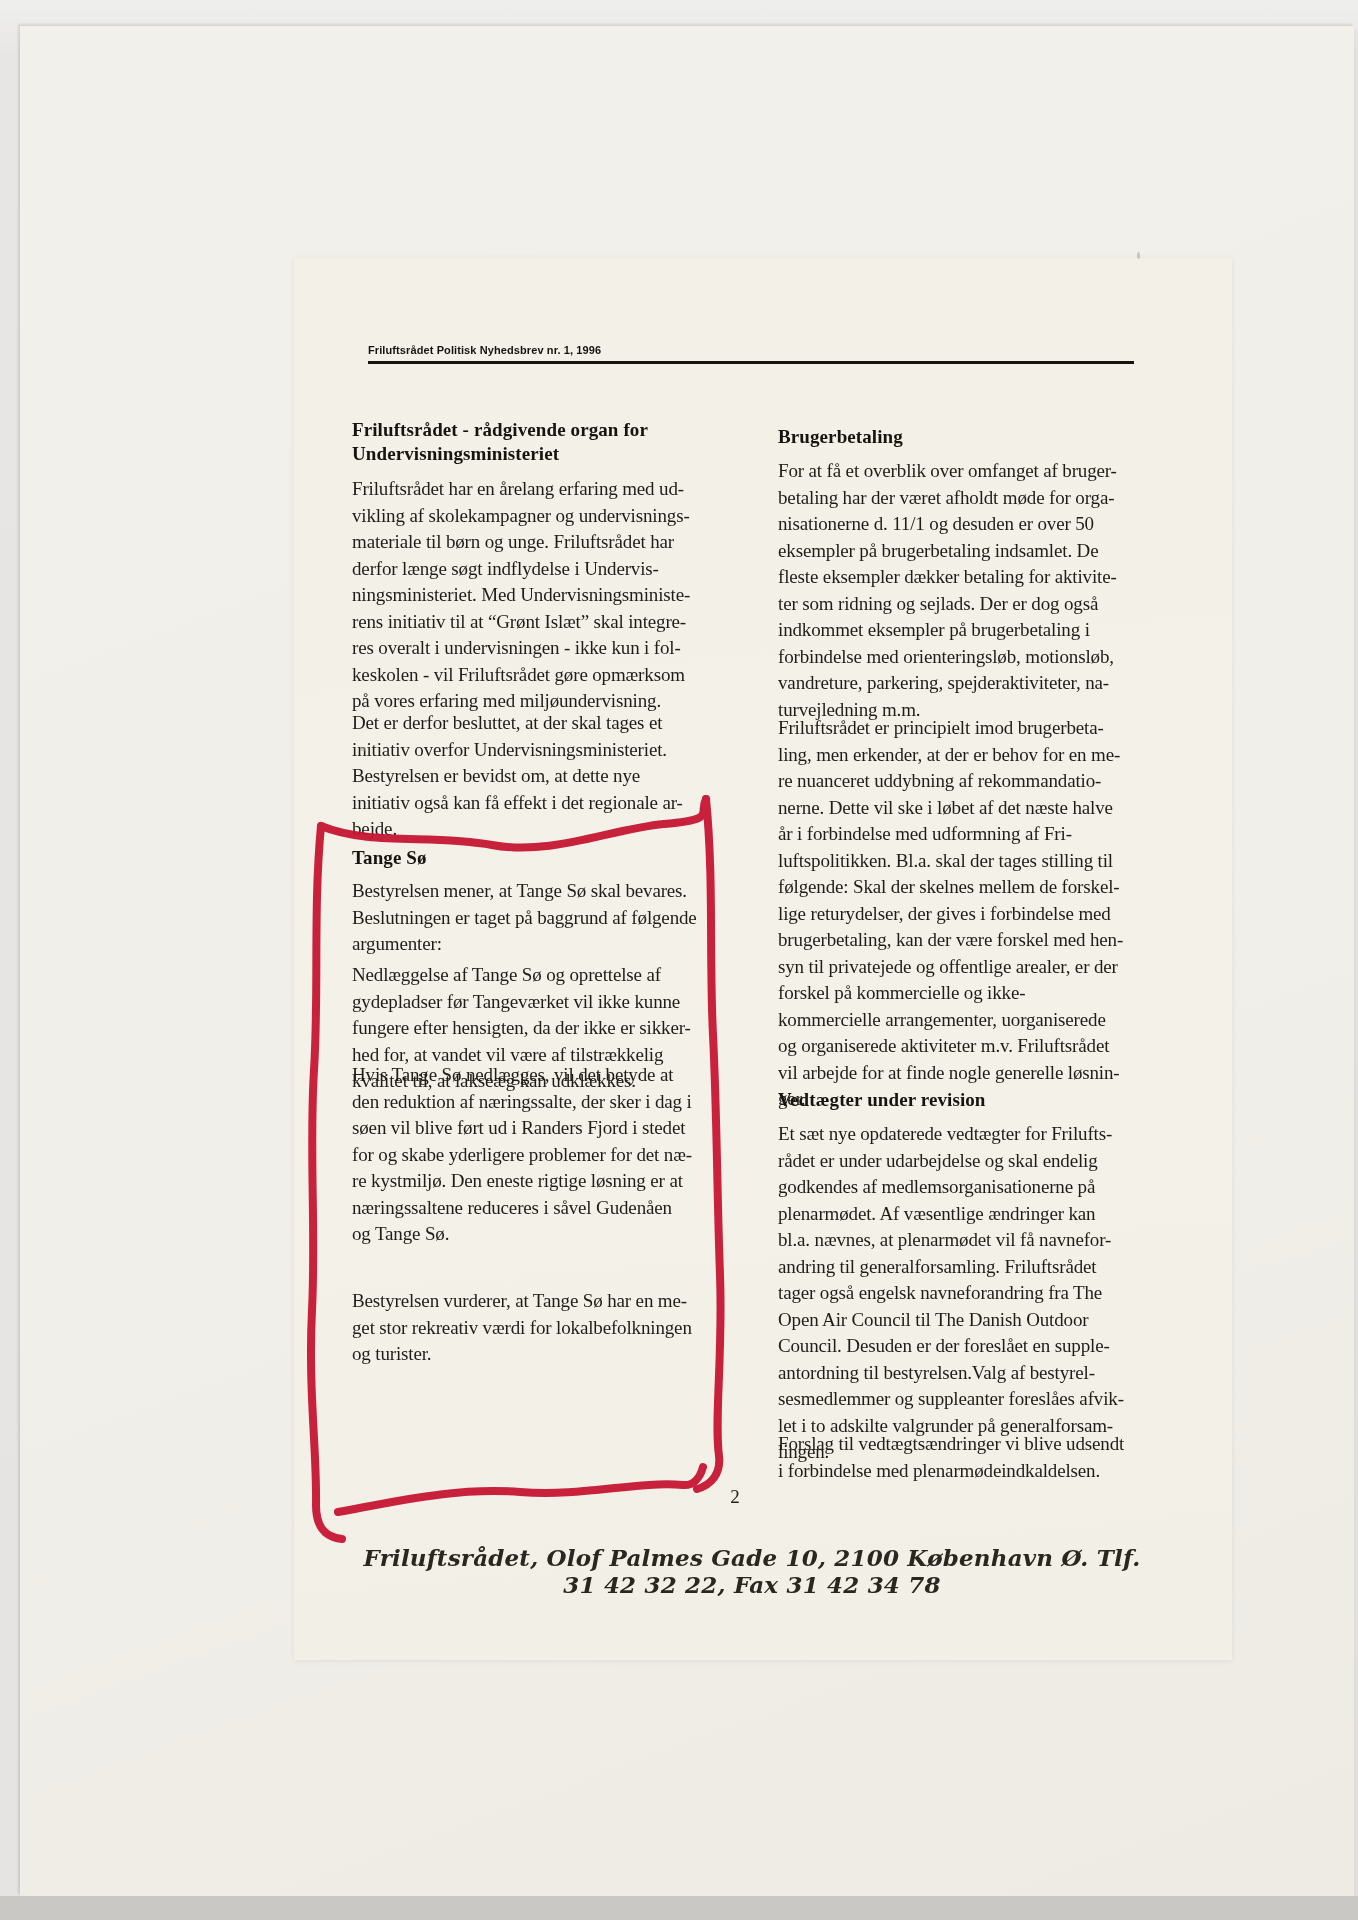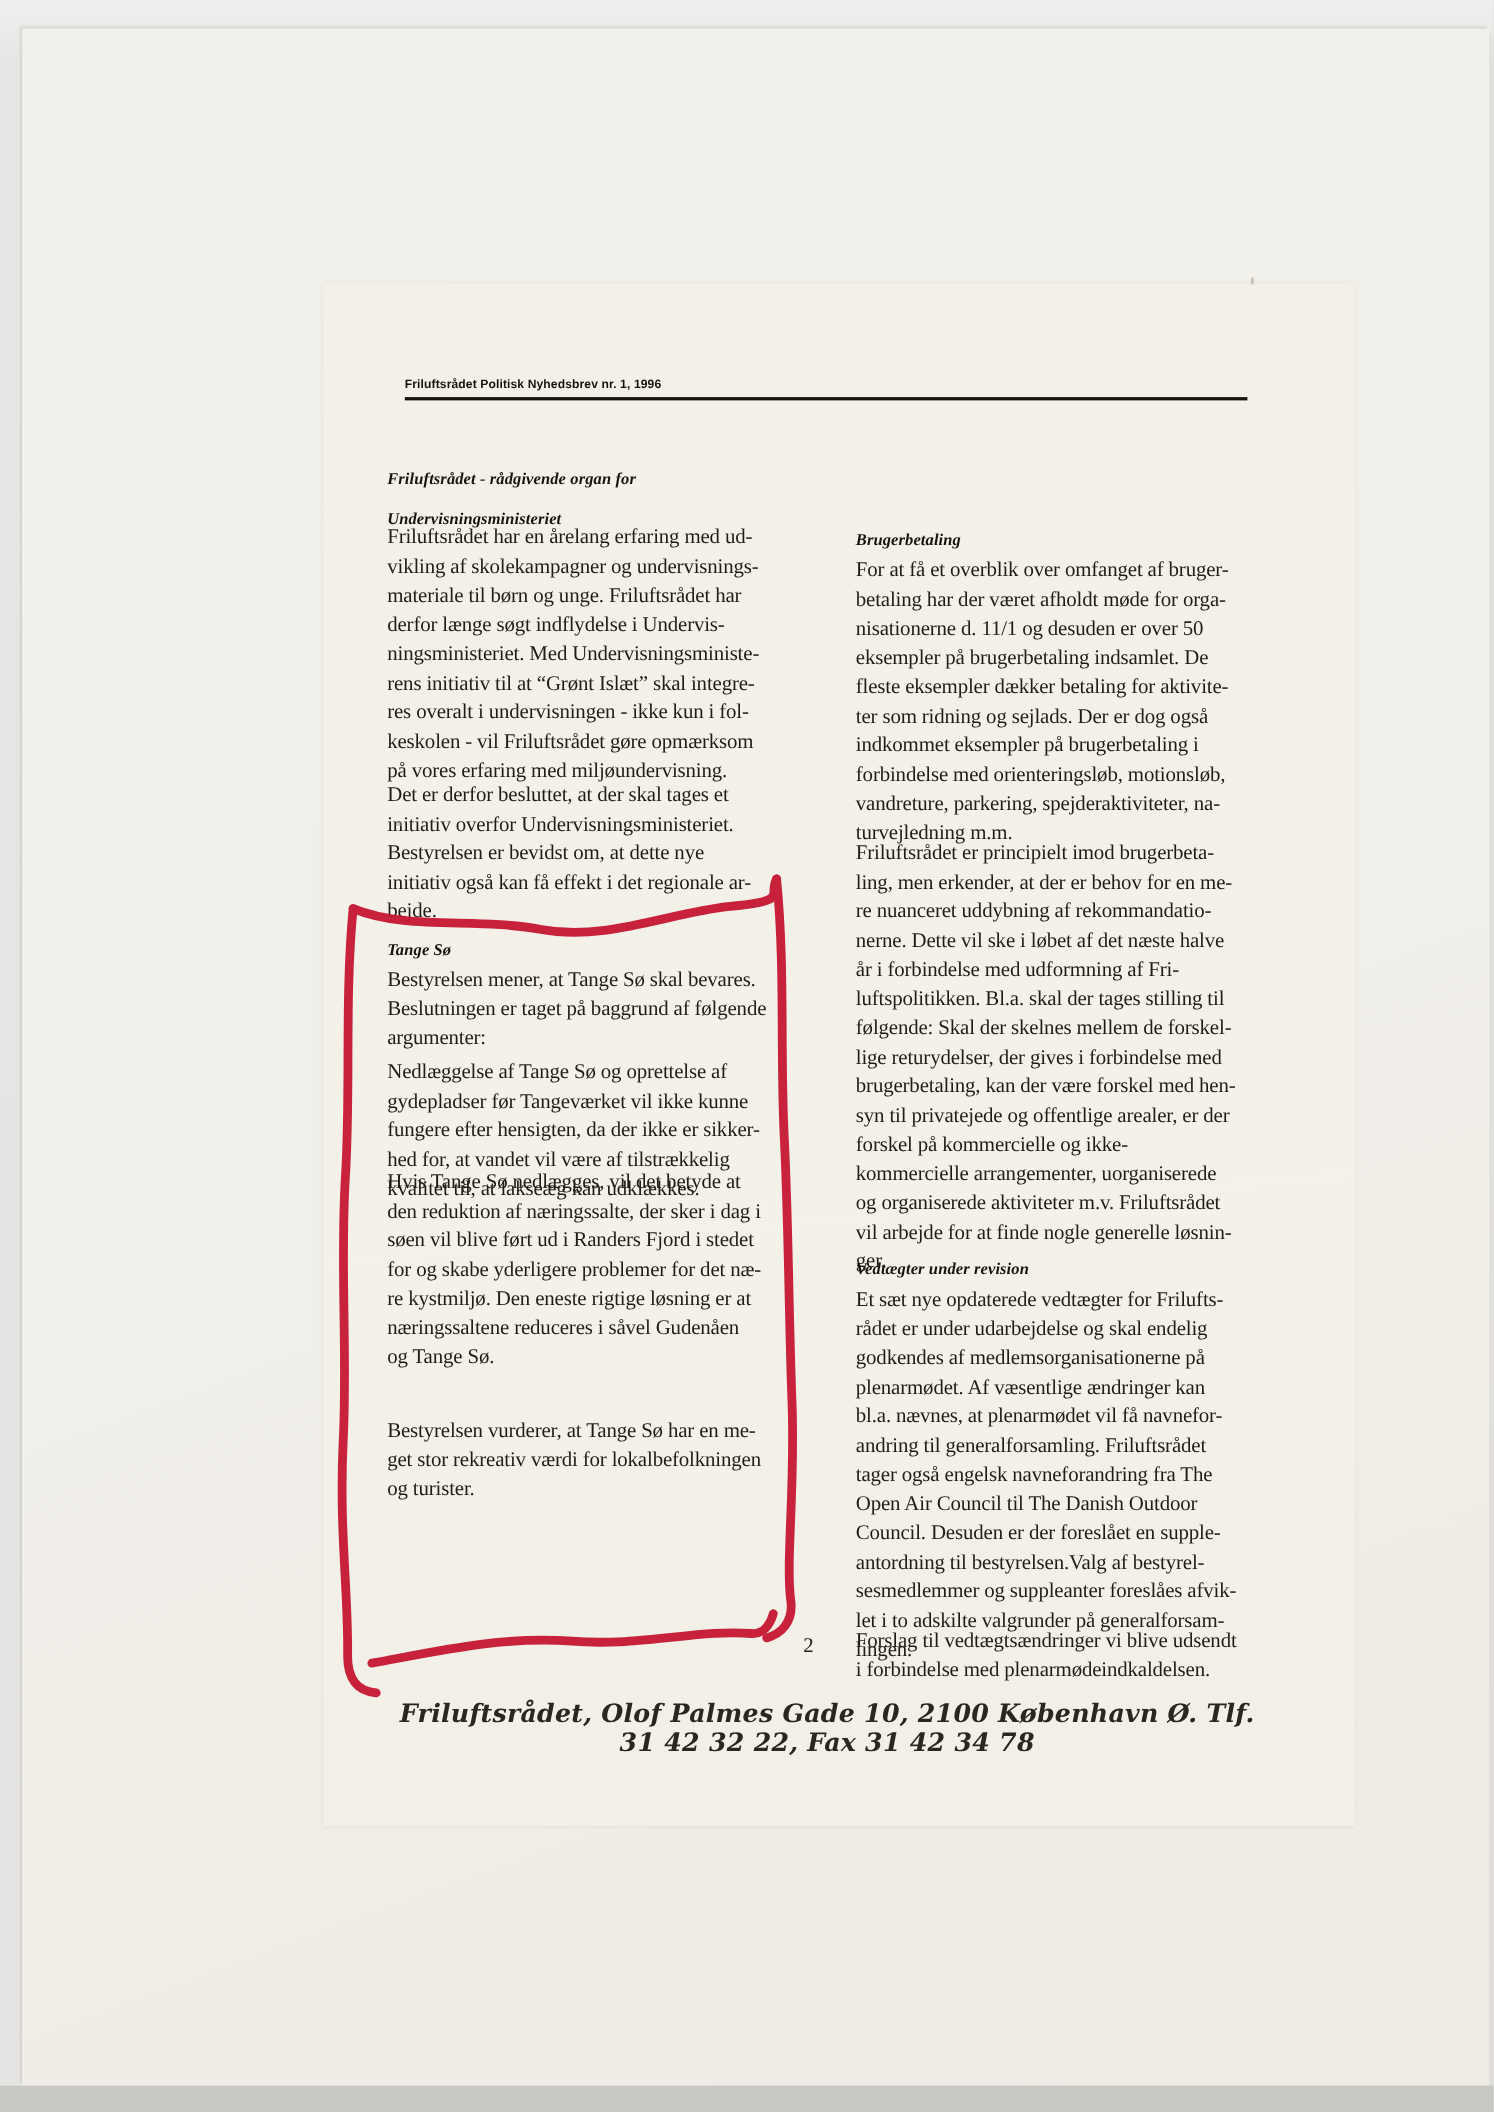--- a/index.html
+++ b/index.html
@@ -13,23 +13,23 @@
   .sheet{position:absolute;left:294px;top:258px;width:938px;height:1402px;
          background:linear-gradient(175deg,#f3f0e8 0%,#f4f1e9 60%,#f2efe6 100%);
          box-shadow:0 1px 5px rgba(90,85,70,0.10);}
   .masthead{position:absolute;left:74px;top:86px;width:766px;
             border-bottom:3px solid #17140f;text-align:left;padding-bottom:5px;
             font-family:Liberation Sans, sans-serif;font-weight:bold;font-size:11px;
             color:#15130f;letter-spacing:0.1px;}
   .colblock{position:absolute;white-space:pre-line;color:#201d19;
             font-size:19px;line-height:26.5px;letter-spacing:-0.15px;}
   .lcol{left:58px;width:372px;}
-  .rcol{left:484px;width:376px;margin-top:48px;}
-  .colhead{font-weight:bold;font-size:15px;line-height:36px;color:#17140f;
-           letter-spacing:0.1px;white-space:pre-line;font-style:italic;}
+  .rcol{left:484px;width:376px;}
+  .colhead{font-weight:bold;font-size:19px;line-height:24px;color:#17140f;
+           letter-spacing:0.1px;white-space:pre-line;}
   .pagenum{position:absolute;left:426px;top:1228px;width:30px;text-align:center;
            font-size:19px;color:#25221d;}
   .footer{position:absolute;left:58px;top:1286px;width:800px;text-align:center;
           font-family:"DejaVu Serif",serif;font-style:italic;font-size:23px;
           color:#2a2620;letter-spacing:0.2px;font-weight:bold;}
   .marker-svg{position:absolute;left:0;top:0;width:1358px;height:1920px;pointer-events:none;}
   .speck{position:absolute;background:#a9a299;border-radius:50%;opacity:0.55;}
 </style>
 </head>
 <body>

